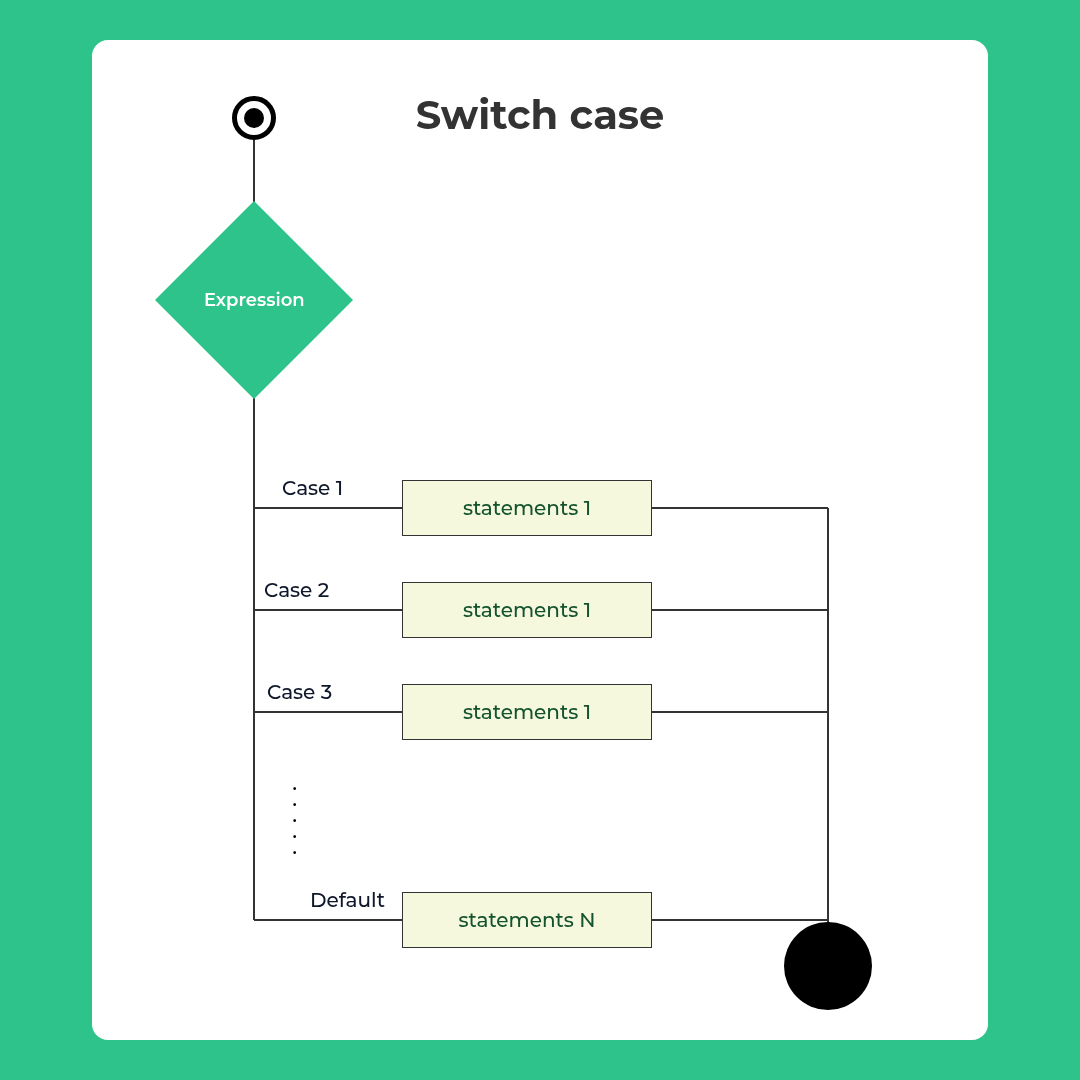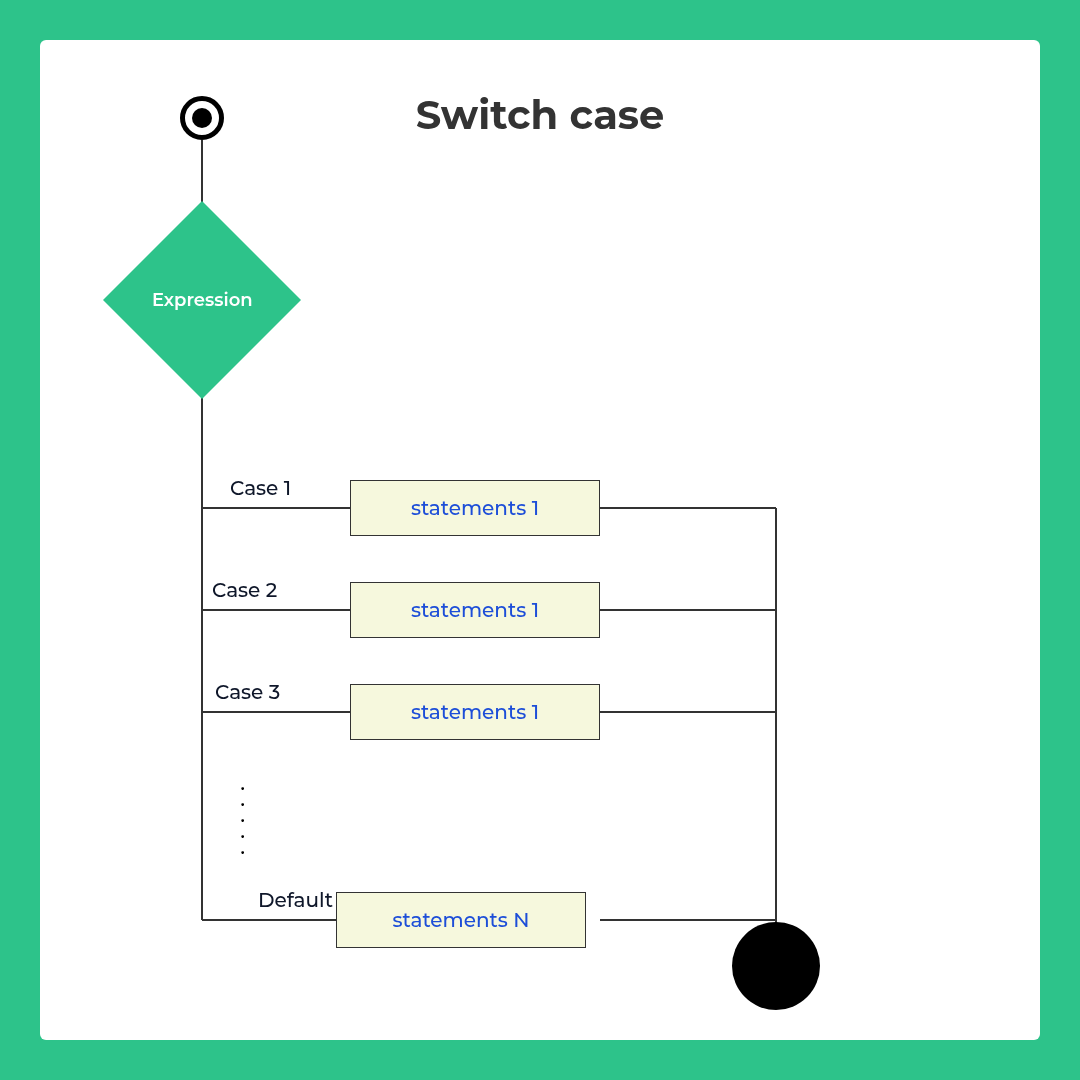--- a/index.html
+++ b/index.html
@@ -6,24 +6,24 @@
     body {
       width: 1080px;
       height: 1080px;
       background: #2dc38a;
       font-family: -apple-system, BlinkMacSystemFont, 'Segoe UI', Montserrat, sans-serif;
       display: flex;
       align-items: center;
       justify-content: center;
     }
     .card {
-      width: 1000px;
+      width: 896px;
       height: 1000px;
       background: #fff;
-      border-radius: 6px;
+      border-radius: 16px;
       position: relative;
     }
     .title {
       position: absolute;
       top: 50px;
       left: 50%;
       transform: translateX(-50%);
       font-size: 40px;
       font-weight: 700;
       color: #333;
@@ -91,21 +91,21 @@
       position: absolute;
       width: 250px;
       height: 56px;
       background: #f6f8dd;
       border: 1.5px solid #333;
       display: flex;
       align-items: center;
       justify-content: center;
       font-size: 20px;
       font-weight: 500;
-      color: #1d4ed8;
+      color: #14532d;
     }
     .dots {
       position: absolute;
       left: 200px;
       top: 740px;
       line-height: 16px;
       font-size: 18px;
       color: #000;
     }
     .end-label {
@@ -166,20 +166,20 @@
   </div>
 
   <div class="case-label" style="left:175px; top:640px;">Case 3</div>
   <div class="stmt-box" style="left:310px; top:644px;">
     <span>statements 1</span>
   </div>
 
   <div class="dots">•<br>•<br>•<br>•<br>•</div>
 
   <div class="case-label" style="left:190px; top:848px;margin-left:28px;">Default</div>
-  <div class="stmt-box" style="left:296px; top:852px;">
+  <div class="stmt-box" style="left:310px; top:852px;">
     <span>statements N</span>
   </div>
 
   <div class="end-node"></div>
 
 
 </div>
 
 </body></html>

